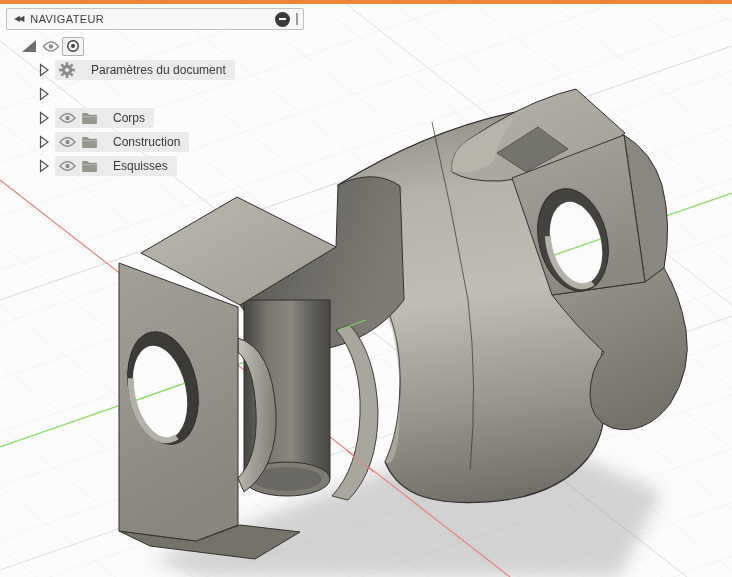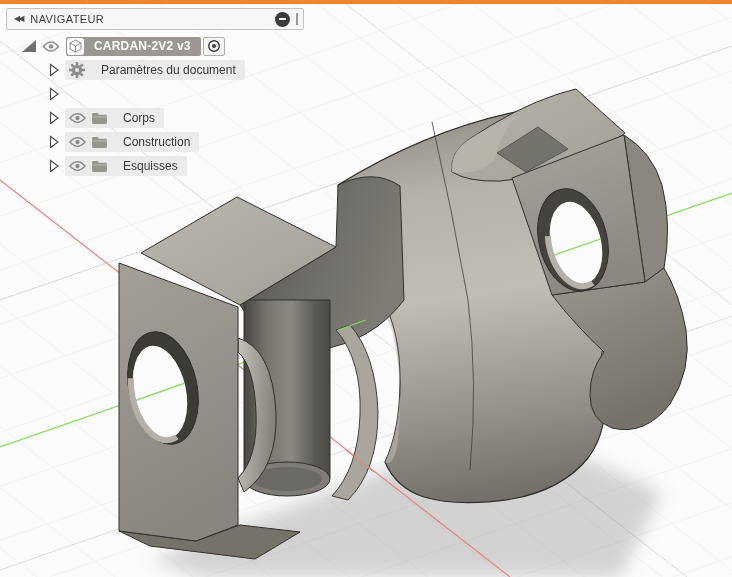--- a/index.html
+++ b/index.html
@@ -25,21 +25,21 @@
   }
   .collapse-btn{font-size:8px;color:#4a4a4a;letter-spacing:-2px;cursor:pointer;line-height:1;}
   .nav-title{font-size:11px;color:#3d3d3d;letter-spacing:.4px;margin-left:8px;}
   .min-btn{margin-left:auto;width:15px;height:15px;border-radius:50%;background:#3a3a3a;position:relative;cursor:pointer;}
   .min-btn::after{content:"";position:absolute;left:4px;top:6.5px;width:7px;height:2px;background:#f5f5f5;}
   .grip{width:2px;height:12px;background:#9a9a9a;margin-left:6px;}
 
   .tree{margin-top:4px;}
   .row{height:24px;display:flex;align-items:center;}
   .row.root{margin-left:14px;}
-  .row.sub{margin-left:43px;}
+  .row.sub{margin-left:33px;}
   .tri{width:17px;height:15px;display:flex;align-items:center;}
   .eye-slot{width:18px;height:14px;margin-left:5px;display:flex;align-items:center;}
   .sel{
     margin-left:6px;height:19px;display:flex;align-items:center;
     background:#9b9894;border-radius:2px;padding:0 10px 0 1px;
   }
   .cubebox{width:17px;height:17px;background:#ffffff;border-radius:3px;display:flex;align-items:center;justify-content:center;}
   .rootlabel{margin-left:10px;font-size:12px;font-weight:bold;color:#ffffff;letter-spacing:.2px;}
   .radiobox{
     box-sizing:border-box;margin-left:2px;width:22px;height:19px;border:1px solid #b0b0b0;border-radius:2px;
@@ -213,30 +213,20 @@
       <span class="tri">
         <svg width="17" height="15">
             <polygon points="2,13 16,13 16,1" fill="#6f6f6f"></polygon>
           </svg>
       </span>
       <span class="eye-slot">
         <svg width="18" height="13" viewBox="0 0 18 13">
           <path d="M1.5,6.5 Q9,-2.5 16.5,6.5 Q9,15.5 1.5,6.5 Z" fill="none" stroke="#8f8f8f" stroke-width="1.4"></path>
           <circle cx="9" cy="6.5" r="2.3" fill="#8f8f8f"></circle>
         </svg>
-      </span>
-      <span class="sel">
-        <span class="cubebox">
-          <svg width="13" height="14" viewBox="0 0 13 14">
-            <polygon points="6.5,1 12,4 12,10 6.5,13 1,10 1,4" fill="#ffffff" stroke="#8a8a8a" stroke-width="1"></polygon>
-            <polyline points="1,4 6.5,7 12,4" fill="none" stroke="#8a8a8a" stroke-width="1"></polyline>
-            <line x1="6.5" y1="7" x2="6.5" y2="13" stroke="#8a8a8a" stroke-width="1"></line>
-          </svg>
-        </span>
-        <span class="rootlabel">CARDAN-2V2 v3</span>
       </span>
       <span class="radiobox">
         <svg width="14" height="14" viewBox="0 0 14 14">
           <circle cx="7" cy="7" r="5.3" fill="none" stroke="#3e3e3e" stroke-width="1.4"></circle>
           <circle cx="7" cy="7" r="2" fill="#3e3e3e"></circle>
         </svg>
       </span>
     </div>
 
     <div class="row sub">

